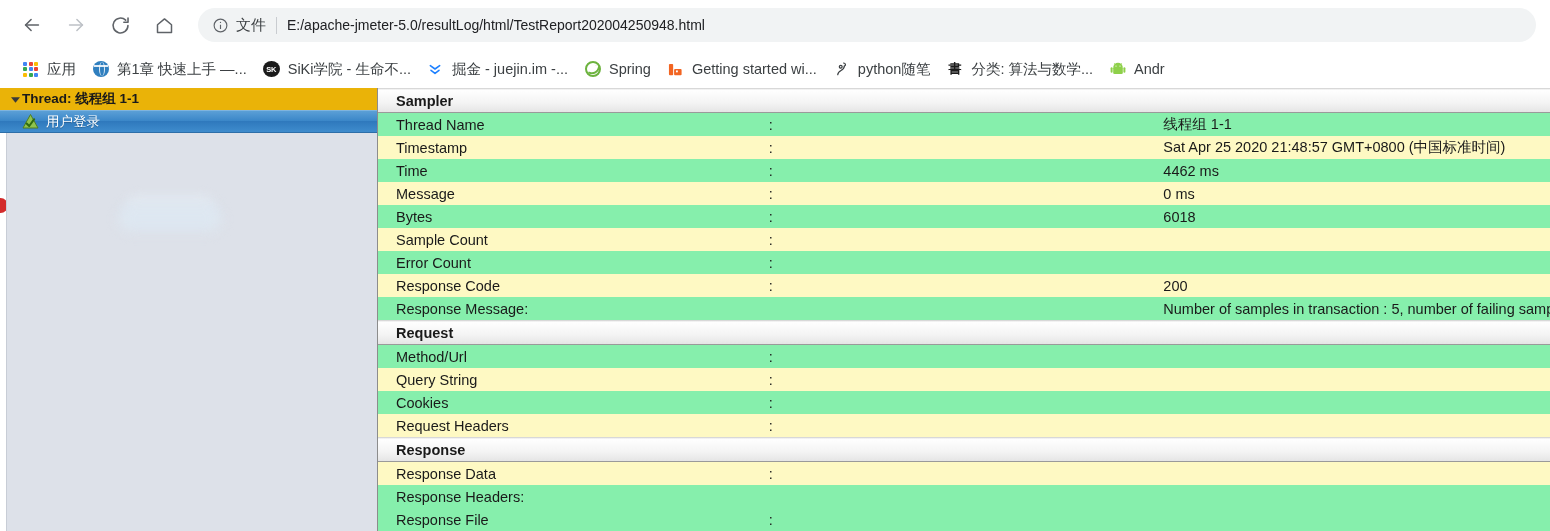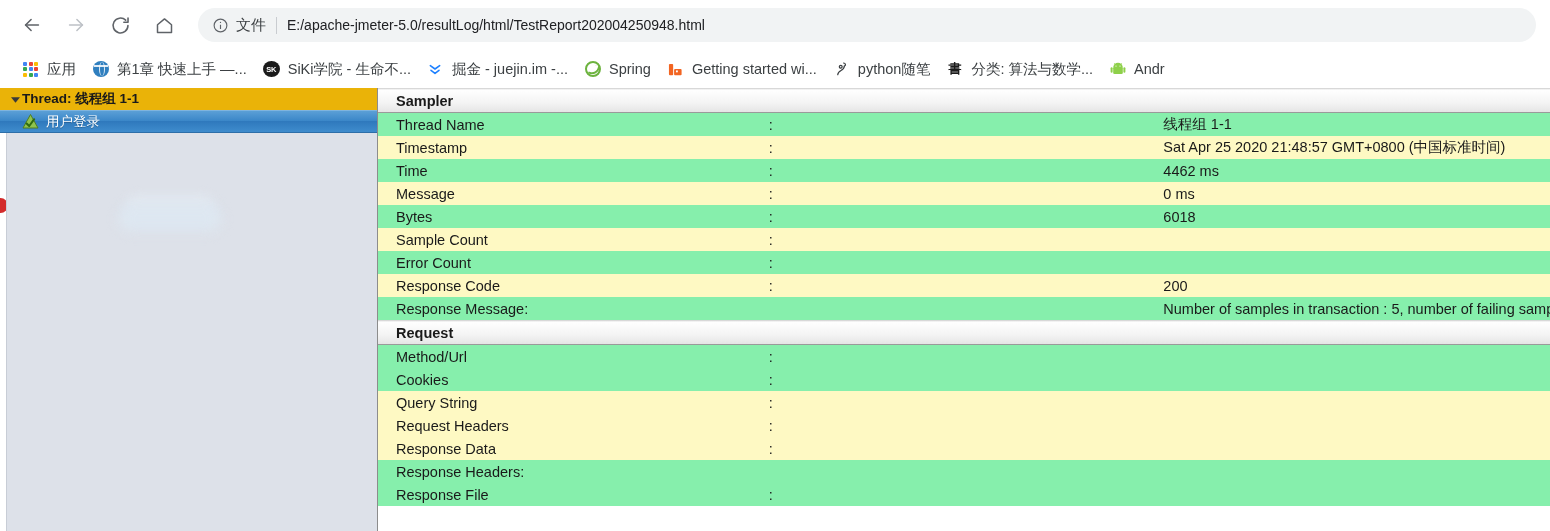--- a/index.html
+++ b/index.html
@@ -600,35 +600,38 @@
             <td class="v">Number of samples in transaction : 5, number of failing samples : 0</td>
           </tr>
           <tr class="section-row">
             <td colspan="3">Request</td>
           </tr>
           <tr class="data-row odd">
             <td class="k">Method/Url</td>
             <td class="c">:</td>
             <td class="v"></td>
           </tr>
-          <tr class="data-row odd">
-            <td class="k">Cookies</td>
-            <td class="c">:</td>
-            <td class="v"></td>
-          </tr>
           <tr class="data-row even">
             <td class="k">Query String</td>
             <td class="c">:</td>
             <td class="v"></td>
           </tr>
+          <tr class="data-row odd">
+            <td class="k">Cookies</td>
+            <td class="c">:</td>
+            <td class="v"></td>
+          </tr>
           <tr class="data-row even">
             <td class="k">Request Headers</td>
             <td class="c">:</td>
             <td class="v"></td>
           </tr>
+          <tr class="section-row">
+            <td colspan="3">Response</td>
+          </tr>
           <tr class="data-row even">
             <td class="k">Response Data</td>
             <td class="c">:</td>
             <td class="v"></td>
           </tr>
           <tr class="data-row odd">
             <td class="k">Response Headers:</td>
             <td class="c"></td>
             <td class="v"></td>
           </tr>

